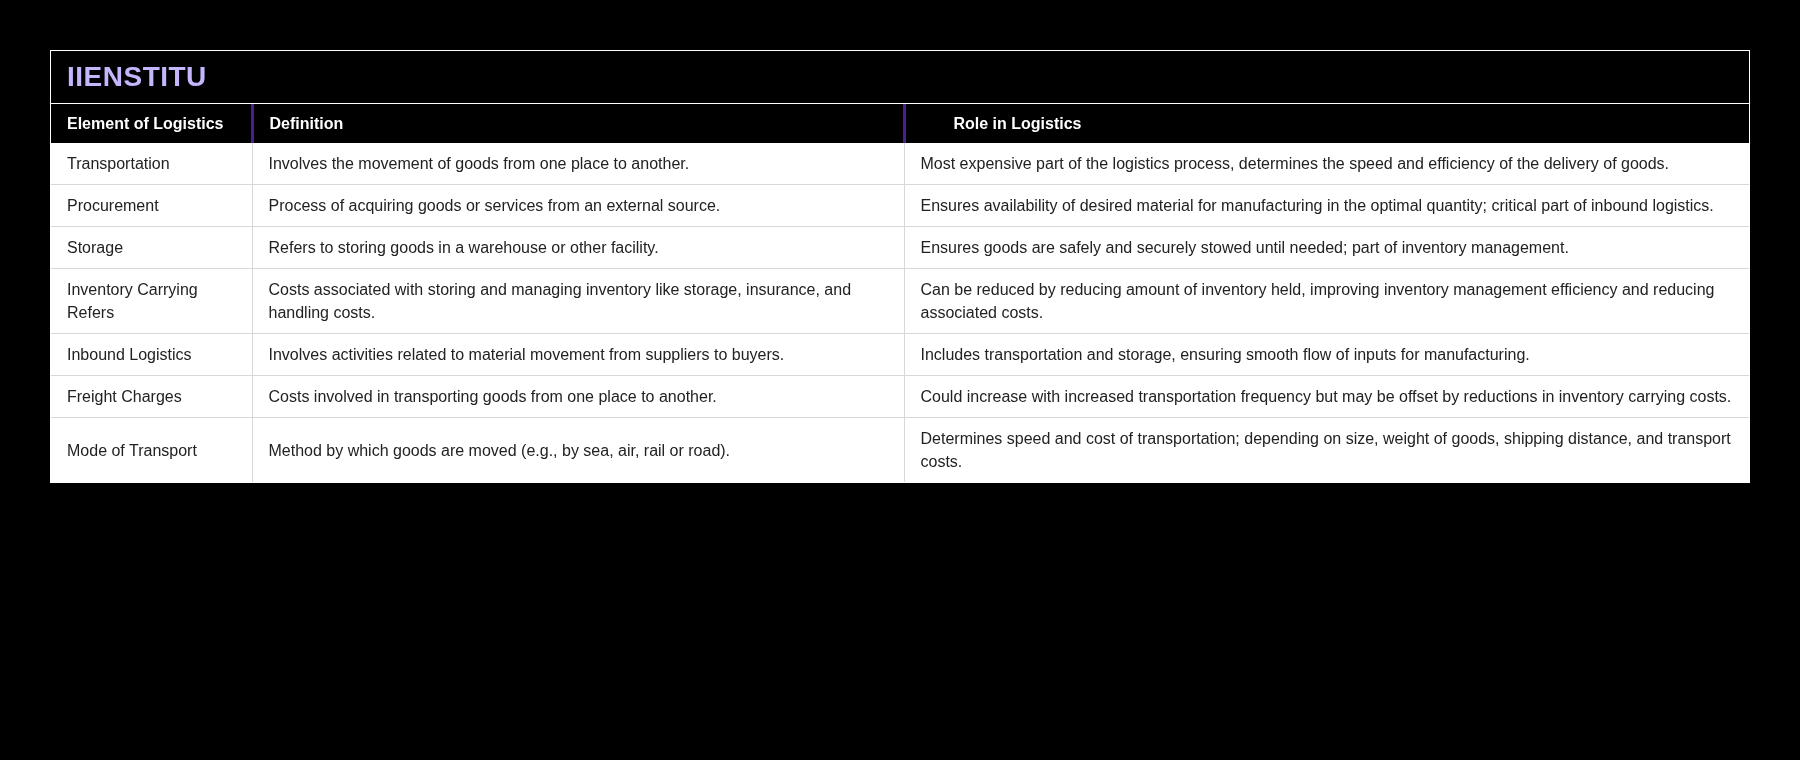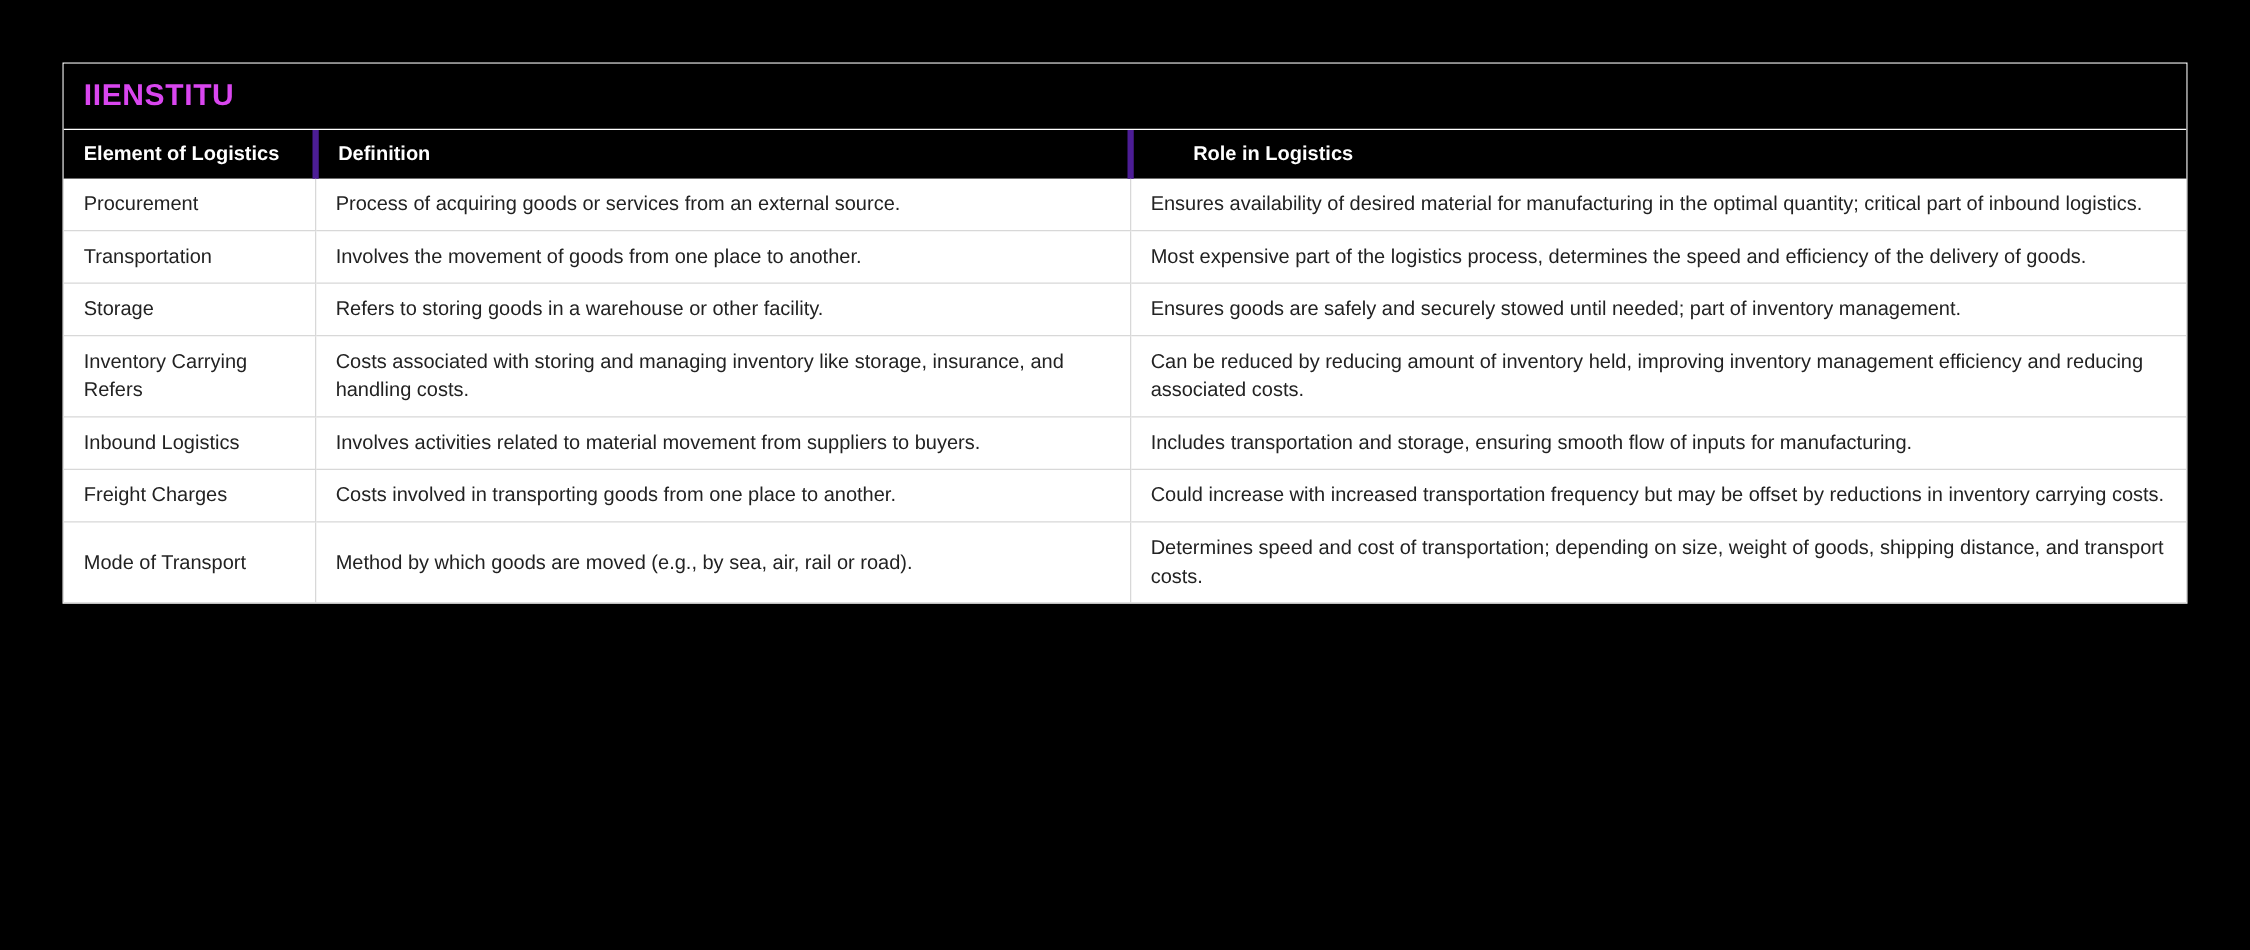--- a/index.html
+++ b/index.html
@@ -17,41 +17,41 @@
     top: 50px;
     width: 1700px;
     box-sizing: border-box;
     background: #000000;
     border: 1px solid #ffffff;
   }
   .card-title {
     height: 52px;
     line-height: 52px;
     padding: 0 16px;
-    color: #d946ef;
-    font-size: 24px;
+    color: #c4b5fd;
+    font-size: 28px;
     font-weight: 700;
     letter-spacing: 0.5px;
     border-bottom: 1px solid #ffffff;
     background: #000000;
   }
   table.glossary {
     width: 100%;
     border-collapse: collapse;
     table-layout: fixed;
     background: #ffffff;
   }
   table.glossary thead th {
     background: #000000;
     color: #ffffff;
     font-size: 16px;
     font-weight: 700;
     text-align: left;
     padding: 9px 16px;
-    border-right: 5px solid #4c1d95;
+    border-right: 3px solid #4c1d95;
     line-height: 21px;
   }
   table.glossary thead th:last-child {
     border-right: none;
     padding-left: 48px;
   }
   table.glossary tbody td {
     font-size: 16px;
     line-height: 23px;
     color: #222222;
@@ -83,28 +83,28 @@
       </colgroup>
       <thead>
         <tr>
           <th>Element of Logistics</th>
           <th>Definition</th>
           <th>Role in Logistics</th>
         </tr>
       </thead>
       <tbody>
         <tr>
+          <td>Transportation</td>
+          <td>Involves the movement of goods from one place to another.</td>
+          <td>Most expensive part of the logistics process, determines the speed and efficiency of the delivery of goods.</td>
+        </tr>
+        <tr>
           <td>Procurement</td>
           <td>Process of acquiring goods or services from an external source.</td>
           <td>Ensures availability of desired material for manufacturing in the optimal quantity; critical part of inbound logistics.</td>
-        </tr>
-        <tr>
-          <td>Transportation</td>
-          <td>Involves the movement of goods from one place to another.</td>
-          <td>Most expensive part of the logistics process, determines the speed and efficiency of the delivery of goods.</td>
         </tr>
         <tr>
           <td>Storage</td>
           <td>Refers to storing goods in a warehouse or other facility.</td>
           <td>Ensures goods are safely and securely stowed until needed; part of inventory management.</td>
         </tr>
         <tr>
           <td>Inventory Carrying Refers</td>
           <td>Costs associated with storing and managing inventory like storage, insurance, and handling costs.</td>
           <td>Can be reduced by reducing amount of inventory held, improving inventory management efficiency and reducing associated costs.</td>

